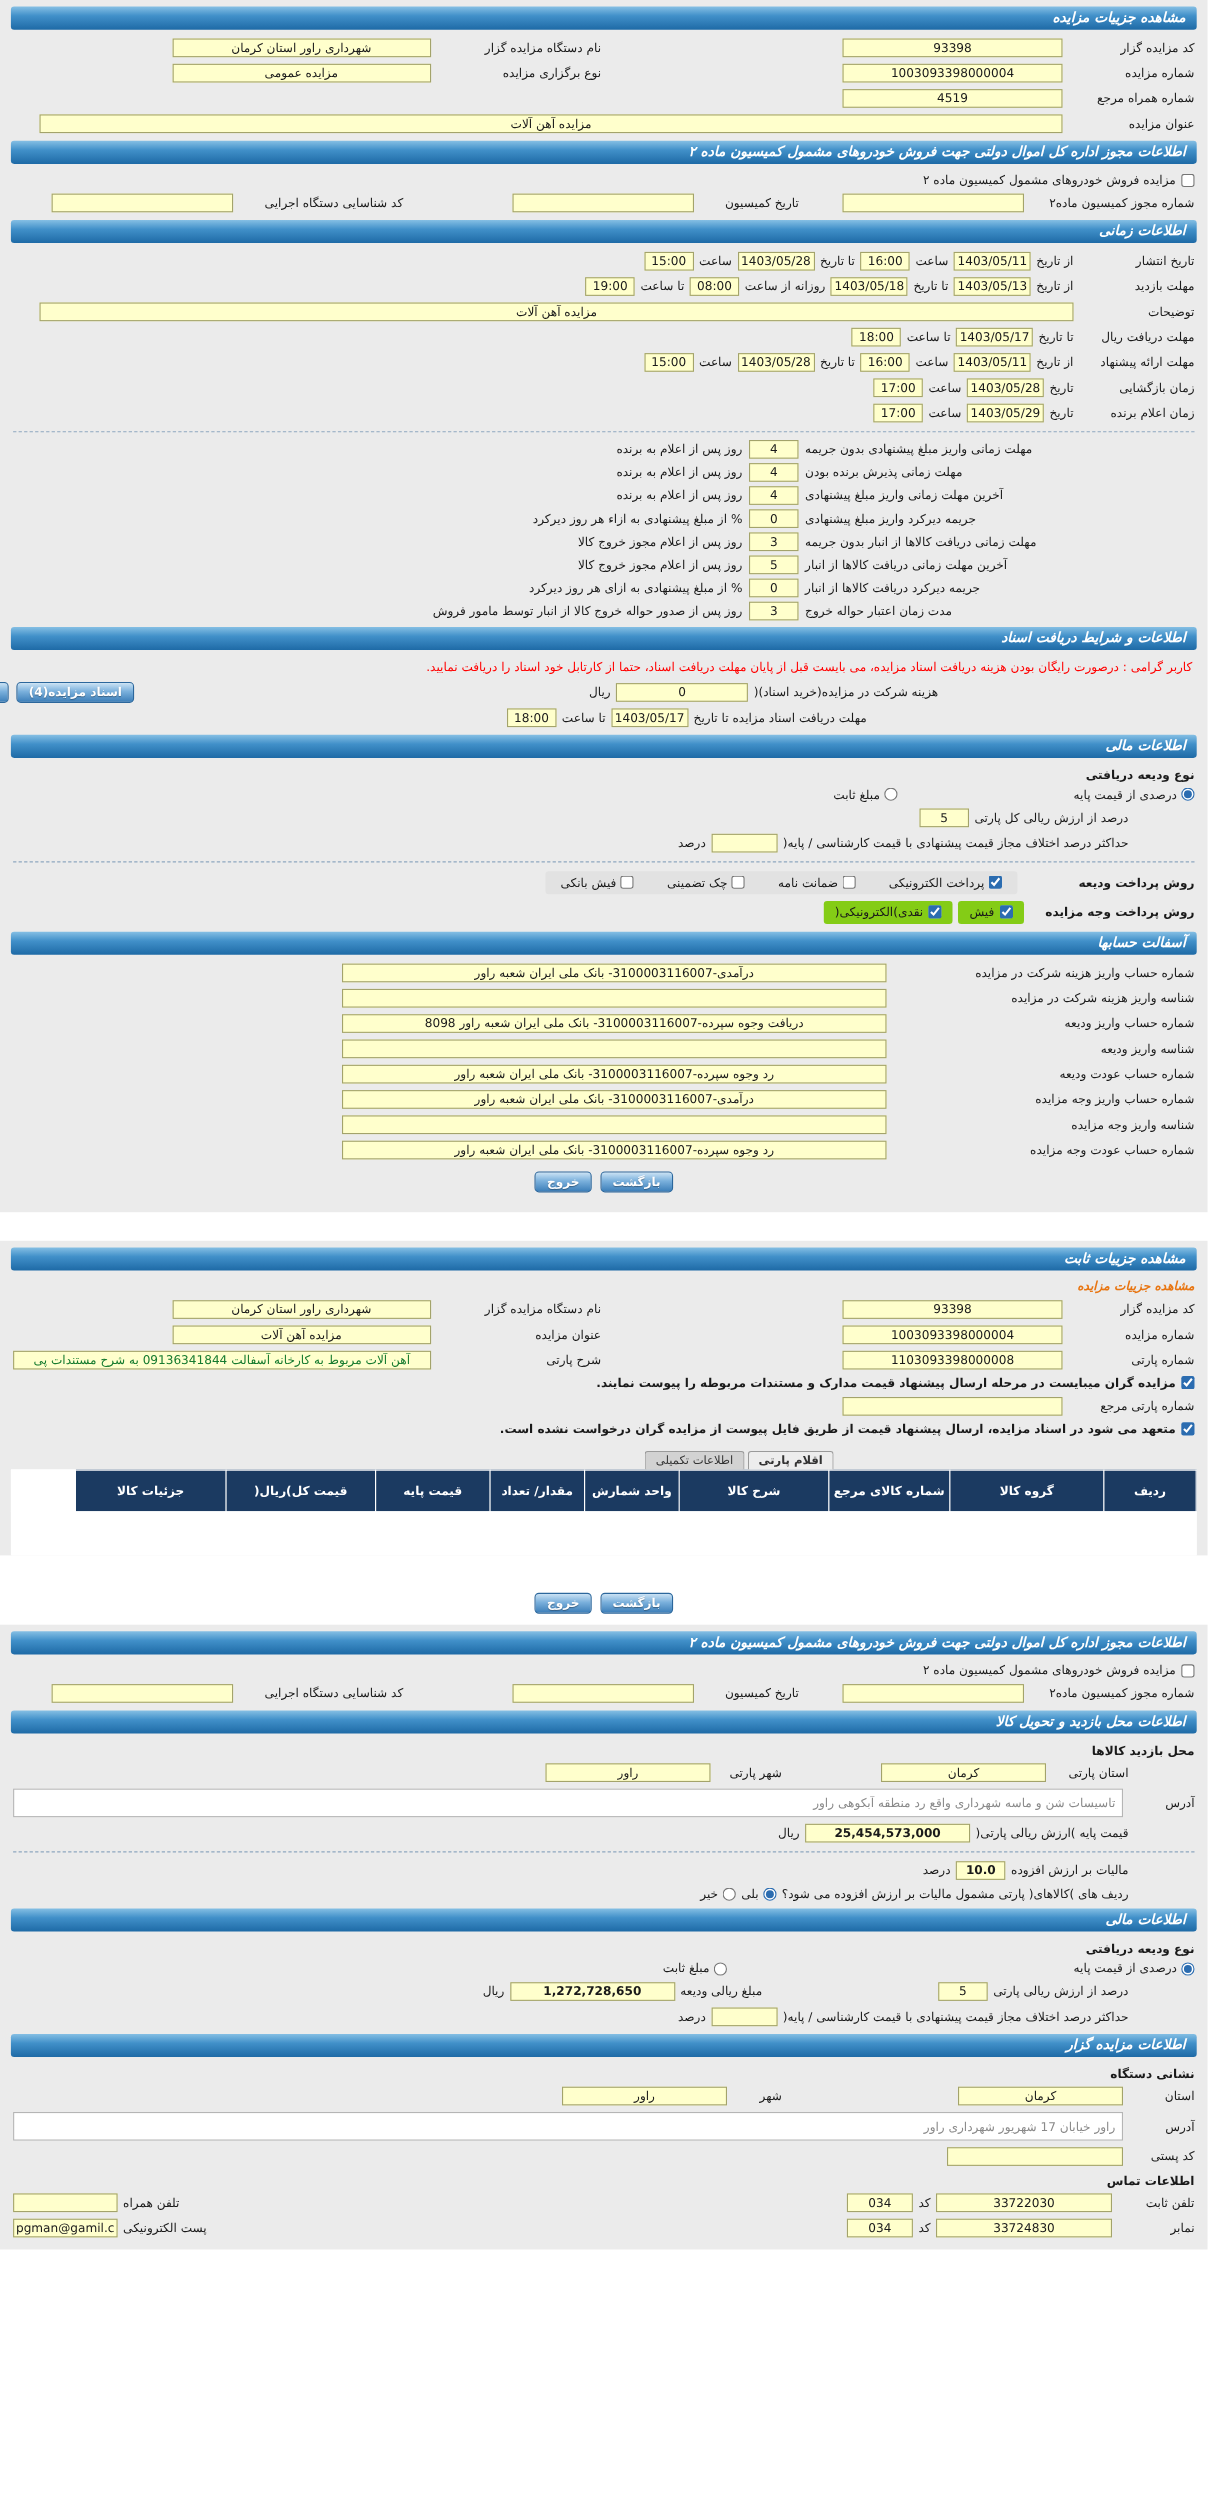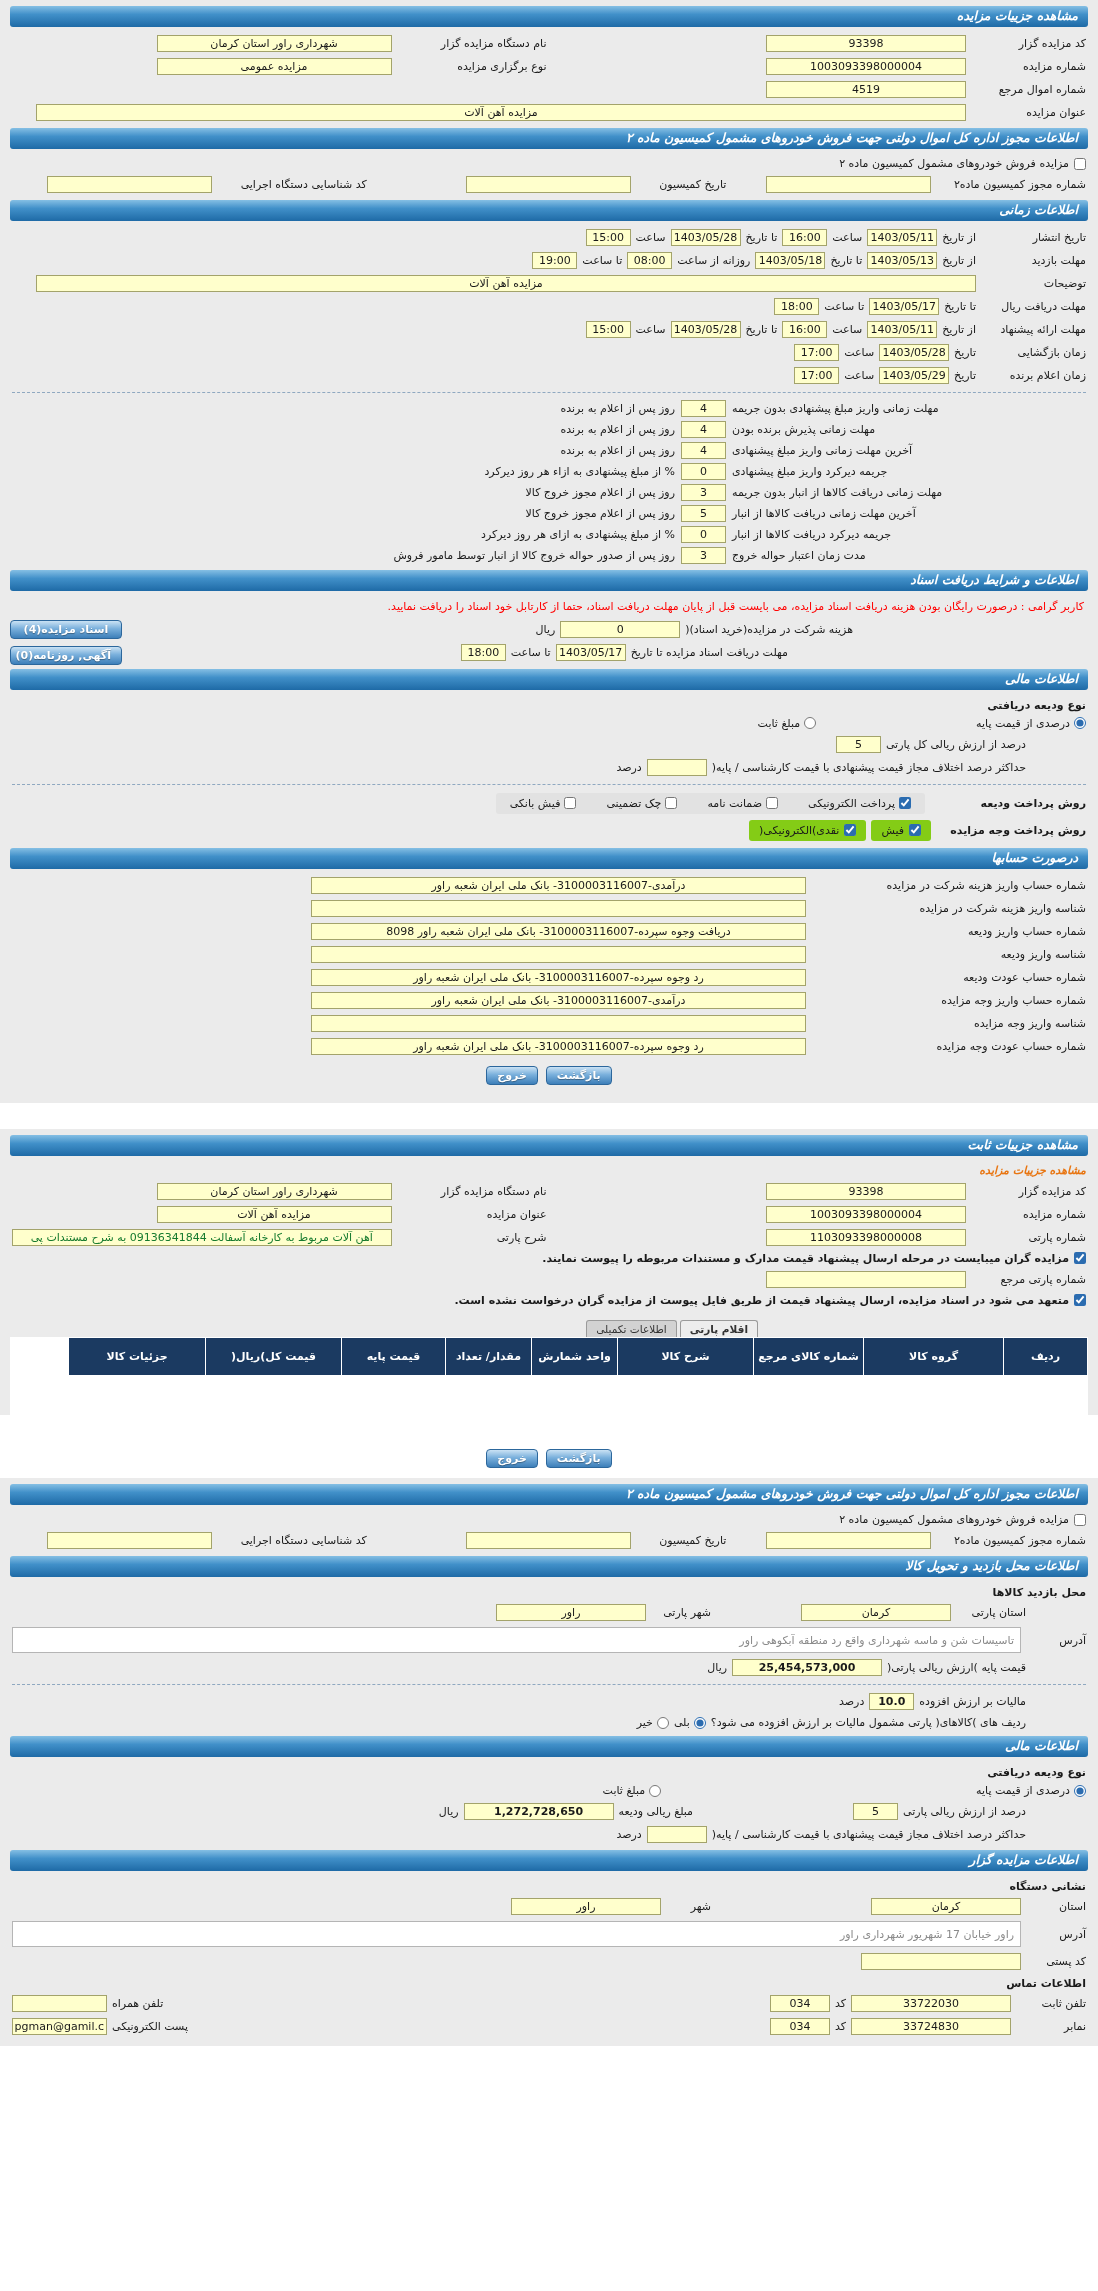--- a/index.html
+++ b/index.html
@@ -20,21 +20,21 @@
 .w45{width:45px}.w60{width:60px}.w70{width:70px}.w90{width:90px}.w95{width:95px}.w105{width:105px}.w115{width:115px}.w120{width:120px}.w150{width:150px}.w160{width:160px}.w165{width:165px}.w200{width:200px}.w235{width:235px}.w275{width:275px}.w495{width:495px}
 .dashed{border-top:1px dashed #8fa8c0;margin:5px 2px}
 .pen{padding-right:88px;gap:6px;padding-top:2px;padding-bottom:2px}
 .pen .pl{width:268px;text-align:left}
 .warn{color:#f00;padding:3px 4px;line-height:1.45;max-width:775px}
 .docwrap{display:flex;align-items:flex-start}
 .doccol{flex:1}
 .ind1{padding-right:235px}
 .ind2{padding-right:300px}
 .ind60{padding-right:62px}
-.docbtns{display:flex;flex-direction:column;gap:7px;width:112px;margin:2px 0 0}
+.docbtns{display:flex;flex-direction:row;gap:7px;width:112px;margin:2px 0 0}
 .btn{background:linear-gradient(180deg,#cae2f4 0%,#7ab0dc 45%,#3d7fb9 100%);border:1px solid #2c679c;border-radius:4px;color:#fff;font:inherit;font-size:11px;font-weight:bold;padding:2px 10px;cursor:pointer;white-space:nowrap;text-shadow:0 1px 1px rgba(0,0,0,.35)}
 .btnrow{display:flex;justify-content:center;gap:8px;padding:8px 0 10px}
 .chips{background:#e2e2e2;border-radius:3px;display:inline-flex;align-items:center;gap:30px;padding:4px 14px;margin-right:6px}
 .chip{background:#84cc16;border-radius:3px;display:inline-flex;align-items:flex-start;gap:5px;padding:4px 10px}
 .rg{display:inline-flex;align-items:center;gap:4px}
 input[type=checkbox],input[type=radio]{width:12px;height:12px;margin:0;accent-color:#2b6cb0}
 .gap150{width:150px;flex:0 0 auto}.gap80{width:80px;flex:0 0 auto}
 .orange{color:#e87511;font-weight:bold;font-style:italic;cursor:pointer}
 .tabs{display:flex;margin:10px 330px 0 0;gap:3px}
 .tab{background:#d2d2d2;border:1px solid #9a9a9a;border-bottom:none;border-radius:3px 3px 0 0;padding:2px 9px;font-size:10.5px;cursor:pointer;color:#333}
@@ -67,21 +67,21 @@
       <span class="lbl w115">شماره مزایده</span>
       <input type="text" readonly="" class="inp w200" value="1003093398000004" style="">
     </div>
     <div class="cell">
       <span class="lbl w150">نوع برگزاری مزایده</span>
       <input type="text" readonly="" class="inp w235" value="مزایده عمومی" style="">
     </div>
   </div>
   <div class="row">
     <div class="cell">
-      <span class="lbl w115">شماره اموال مرجع</span>
+      <span class="lbl w115">شماره همراه مرجع</span>
       <input type="text" readonly="" class="inp w200" value="4519" style="">
     </div>
     <div class="cell"></div>
   </div>
   <div class="row">
     <span class="lbl w115">عنوان مزایده</span>
     <input type="text" readonly="" class="inp grow" style="max-width: 930px;" value="مزایده آهن آلات">
   </div>
 
   <div class="hdr">اطلاعات مجوز اداره کل اموال دولتی جهت فروش خودروهای مشمول کمیسیون ماده ۲</div>
@@ -278,21 +278,21 @@
     <span class="chip">
       <input type="checkbox" checked="checked" style="">
       <span>فیش</span>
     </span>
     <span class="chip">
       <input type="checkbox" checked="checked" style="">
       <span>نقدی)الکترونیکی(</span>
     </span>
   </div>
 
-  <div class="hdr">درصورت حسابها</div>
+  <div class="hdr">آسفالت حسابها</div>
   <div class="row">
       <span class="lbl w275">شماره حساب واریز هزینه شرکت در مزایده</span>
       <input type="text" readonly="" class="inp w495" value="درآمدی-3100003116007- بانک ملی ایران شعبه راور" style="">
     </div>
   <div class="row">
       <span class="lbl w275">شناسه واریز هزینه شرکت در مزایده</span>
       <input type="text" readonly="" class="inp w495" value="" style="">
     </div>
   <div class="row">
       <span class="lbl w275">شماره حساب واریز ودیعه</span>

